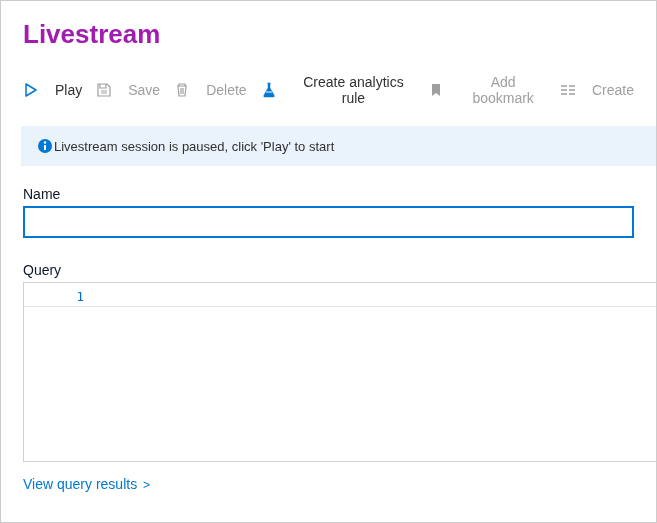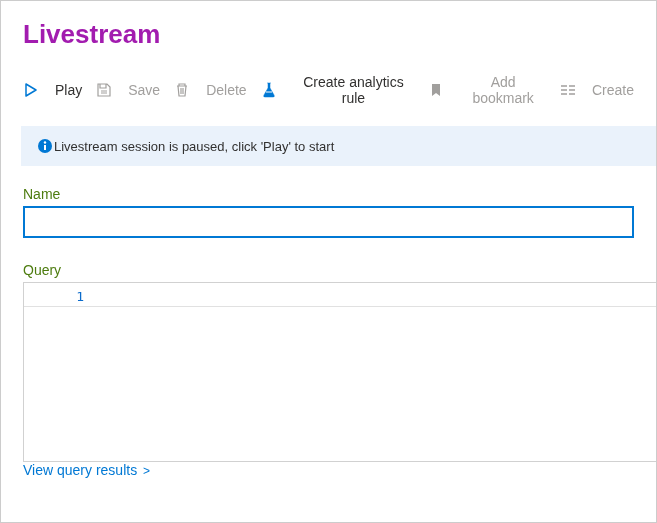--- a/index.html
+++ b/index.html
@@ -72,21 +72,21 @@
       height: 16px;
       display: inline-flex;
       flex-shrink: 0;
     }
     .notice-text {
       font-size: 13px;
       color: #323130;
     }
     .field-label {
       font-size: 14px;
-      color: #4d7c0f;
+      color: #0f172a;
       margin-bottom: 4px;
       display: block;
     }
     .name-input {
       width: 100%;
       height: 32px;
       border: 2px solid #0078d4;
       padding: 4px 8px;
       font-size: 13px;
       font-family: inherit;
@@ -126,20 +126,21 @@
       height: 24px;
       border-bottom: 1px solid #e1e1e1;
     }
     .gutter-wrap {
       width: 70px;
       background: #fff;
     }
     .view-link {
       color: #0078d4;
       font-size: 14px;
+      margin-top: 14px;
       display: inline-block;
       cursor: pointer;
     }
     .chev {
       font-size: 12px;
       margin-left: 2px;
     }
   </style>
 </head>
 <body>

